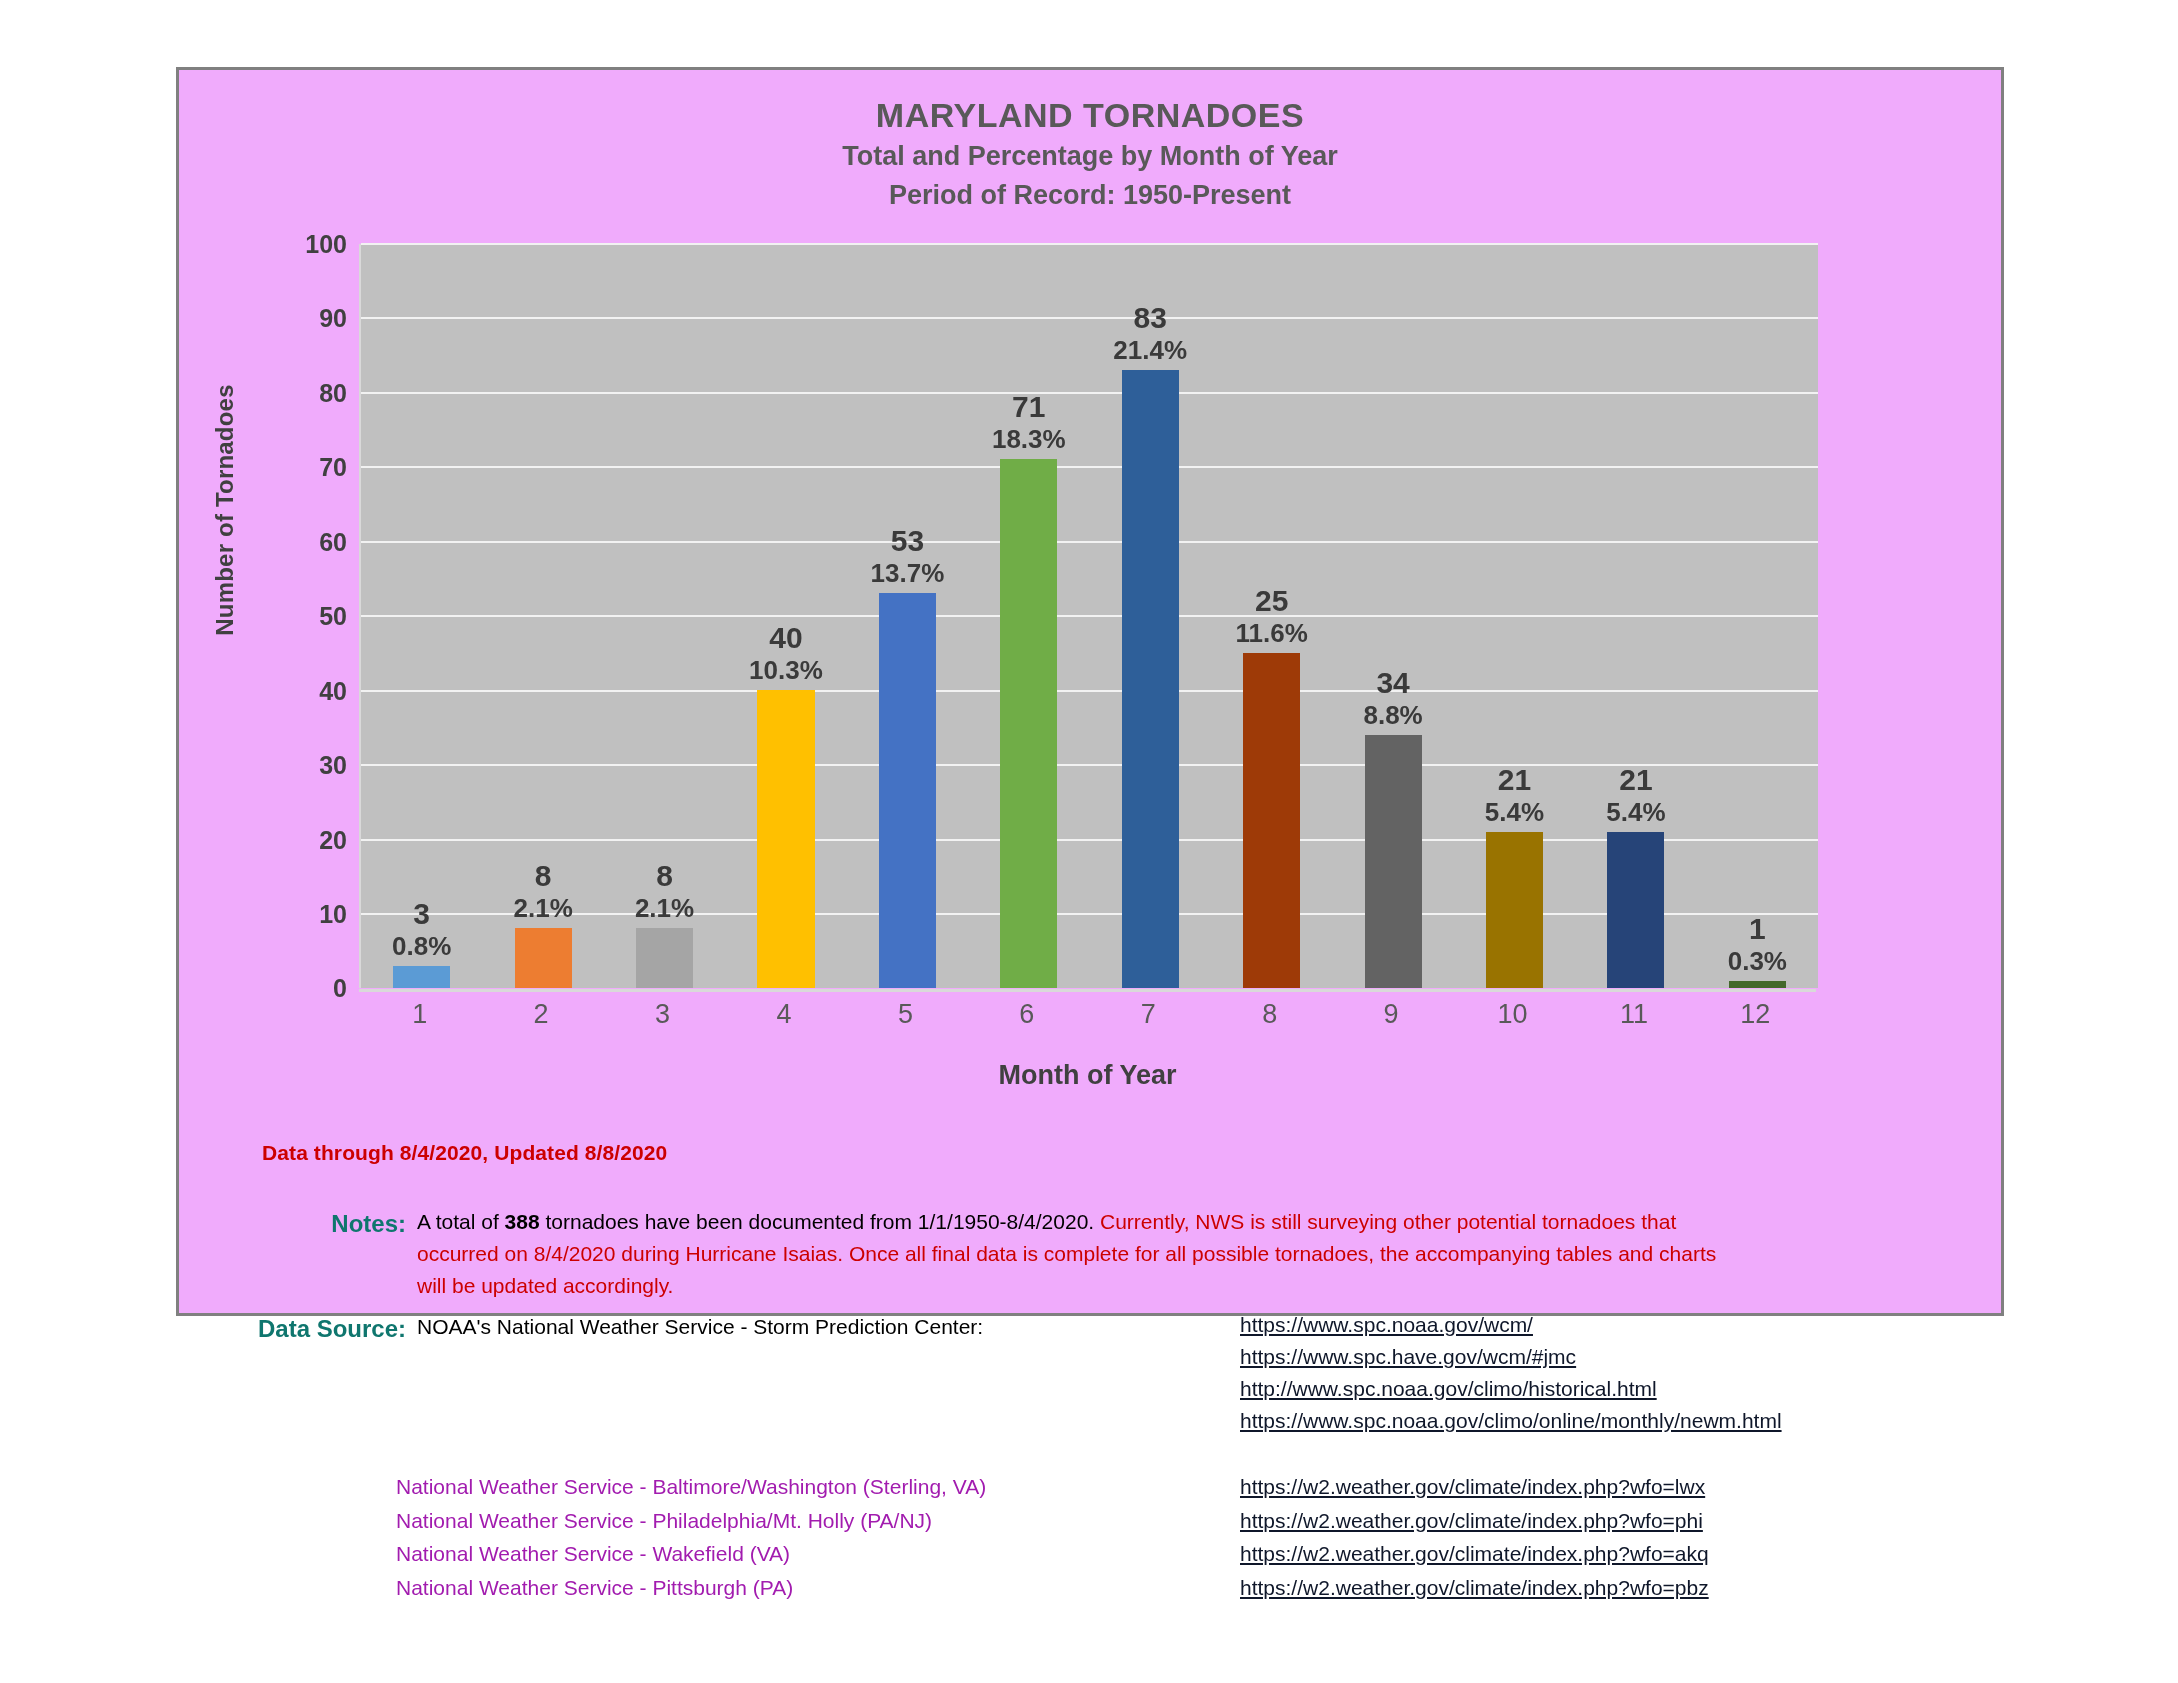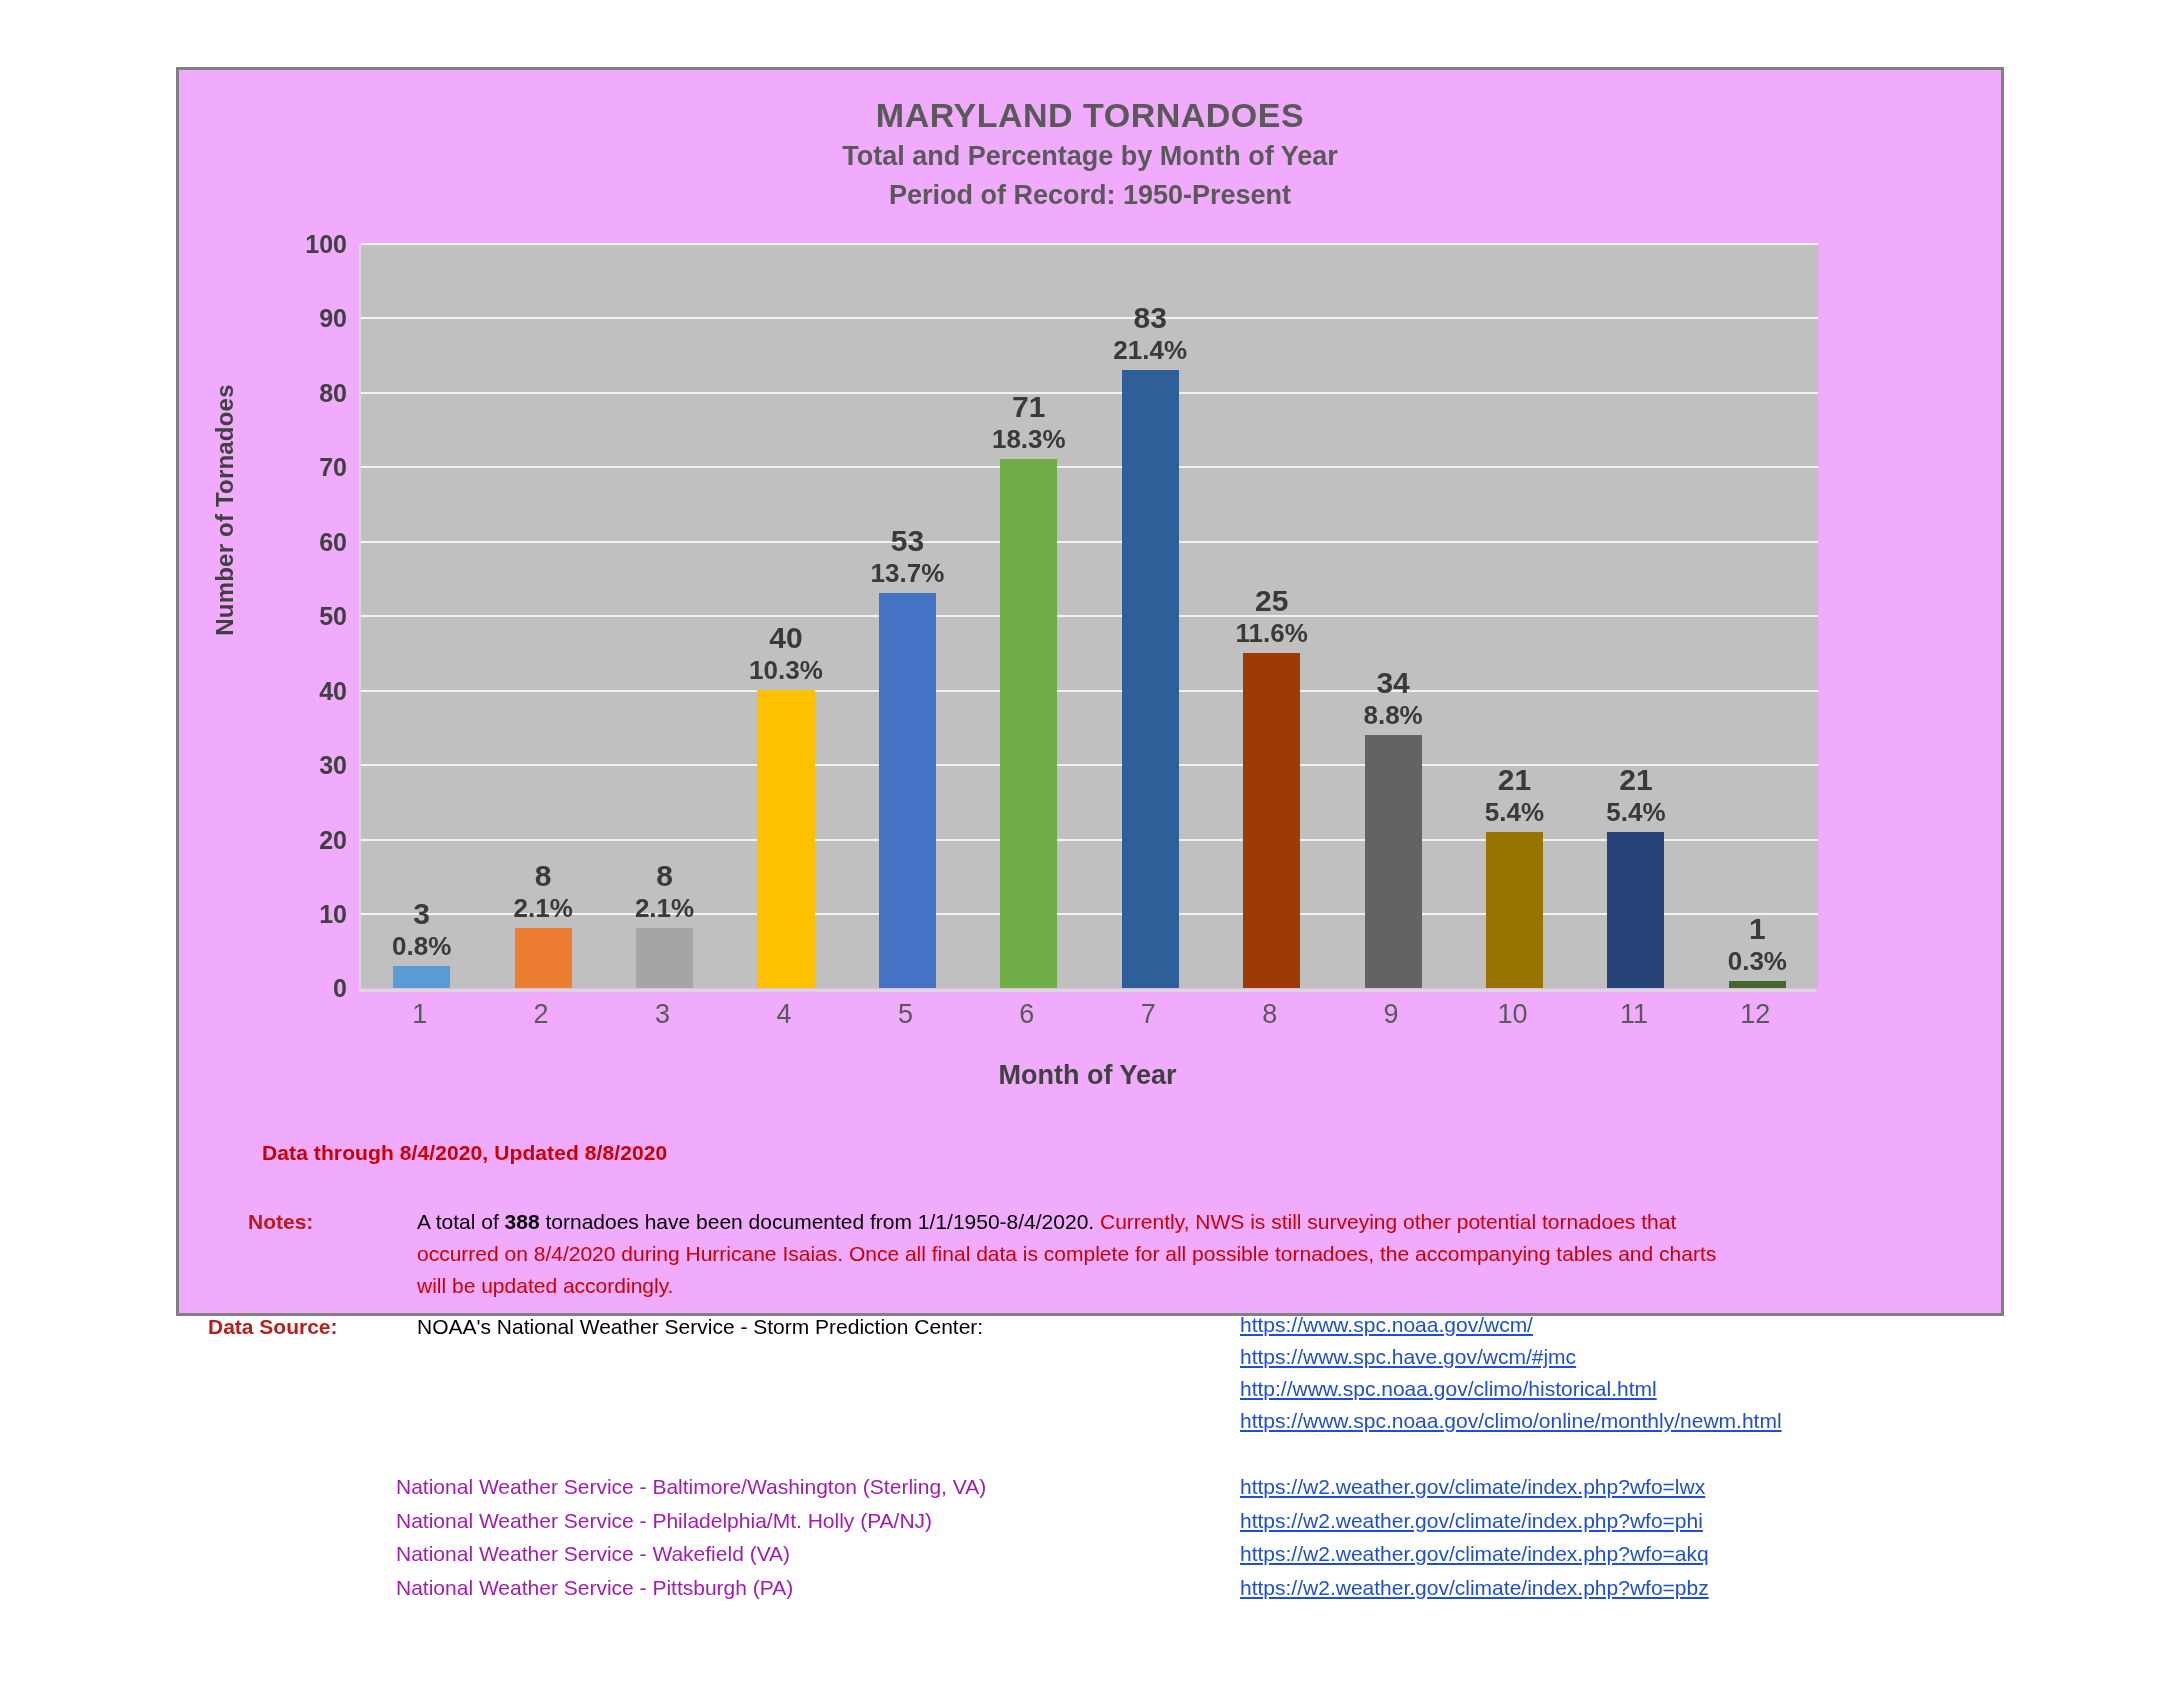--- a/index.html
+++ b/index.html
@@ -189,23 +189,24 @@
     left: 248px;
     top: 1206px;
     width: 1683px;
   }
   .fld-row {
     display: flex;
     align-items: flex-start;
     margin-bottom: 0px;
   }
   .fld-label {
-    font-size: 21px;
-    font-weight: bold;
-    color: #b91c1c;
+    font-size: 24px;
+    font-weight: bold;
+    color: #0f766e;
+    text-align: right;
     padding-right: 11px;
     line-height: 1.52;
     flex: 0 0 auto;
   }
   .fld-body {
     font-size: 21px;
     color: #000000;
     line-height: 1.52;
   }
   .red { color: #CC0000; }
@@ -216,21 +217,21 @@
 
   #source-block {
     position: absolute;
     left: 208px;
     top: 1311px;
     width: 1782px;
   }
   #source-label { width: 198px; }
 
   .link {
-    color: #1d4ed8;
+    color: #0f172a;
     text-decoration: underline;
     font-size: 21px;
     line-height: 1.52;
     display: block;
     white-space: nowrap;
   }
   #spc-links {
     position: absolute;
     left: 1240px;
     top: 1309px;

